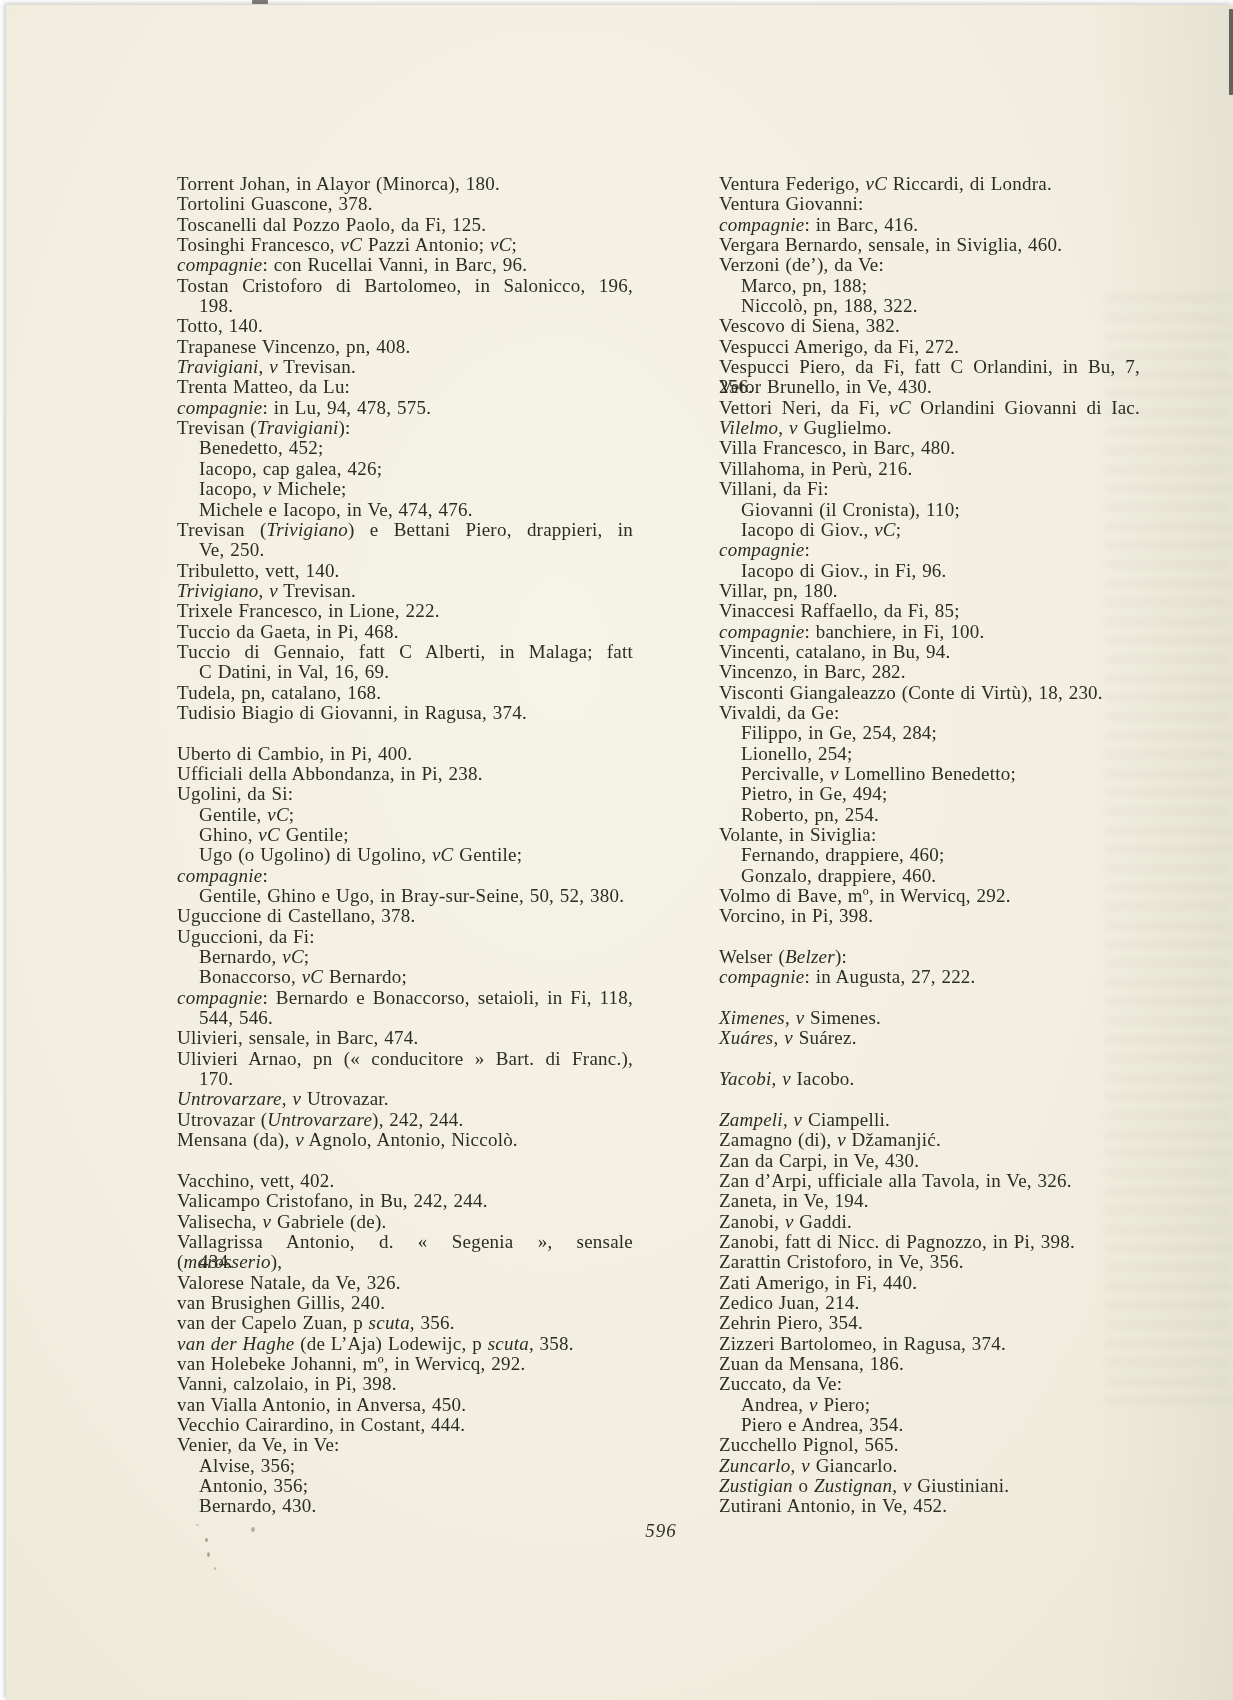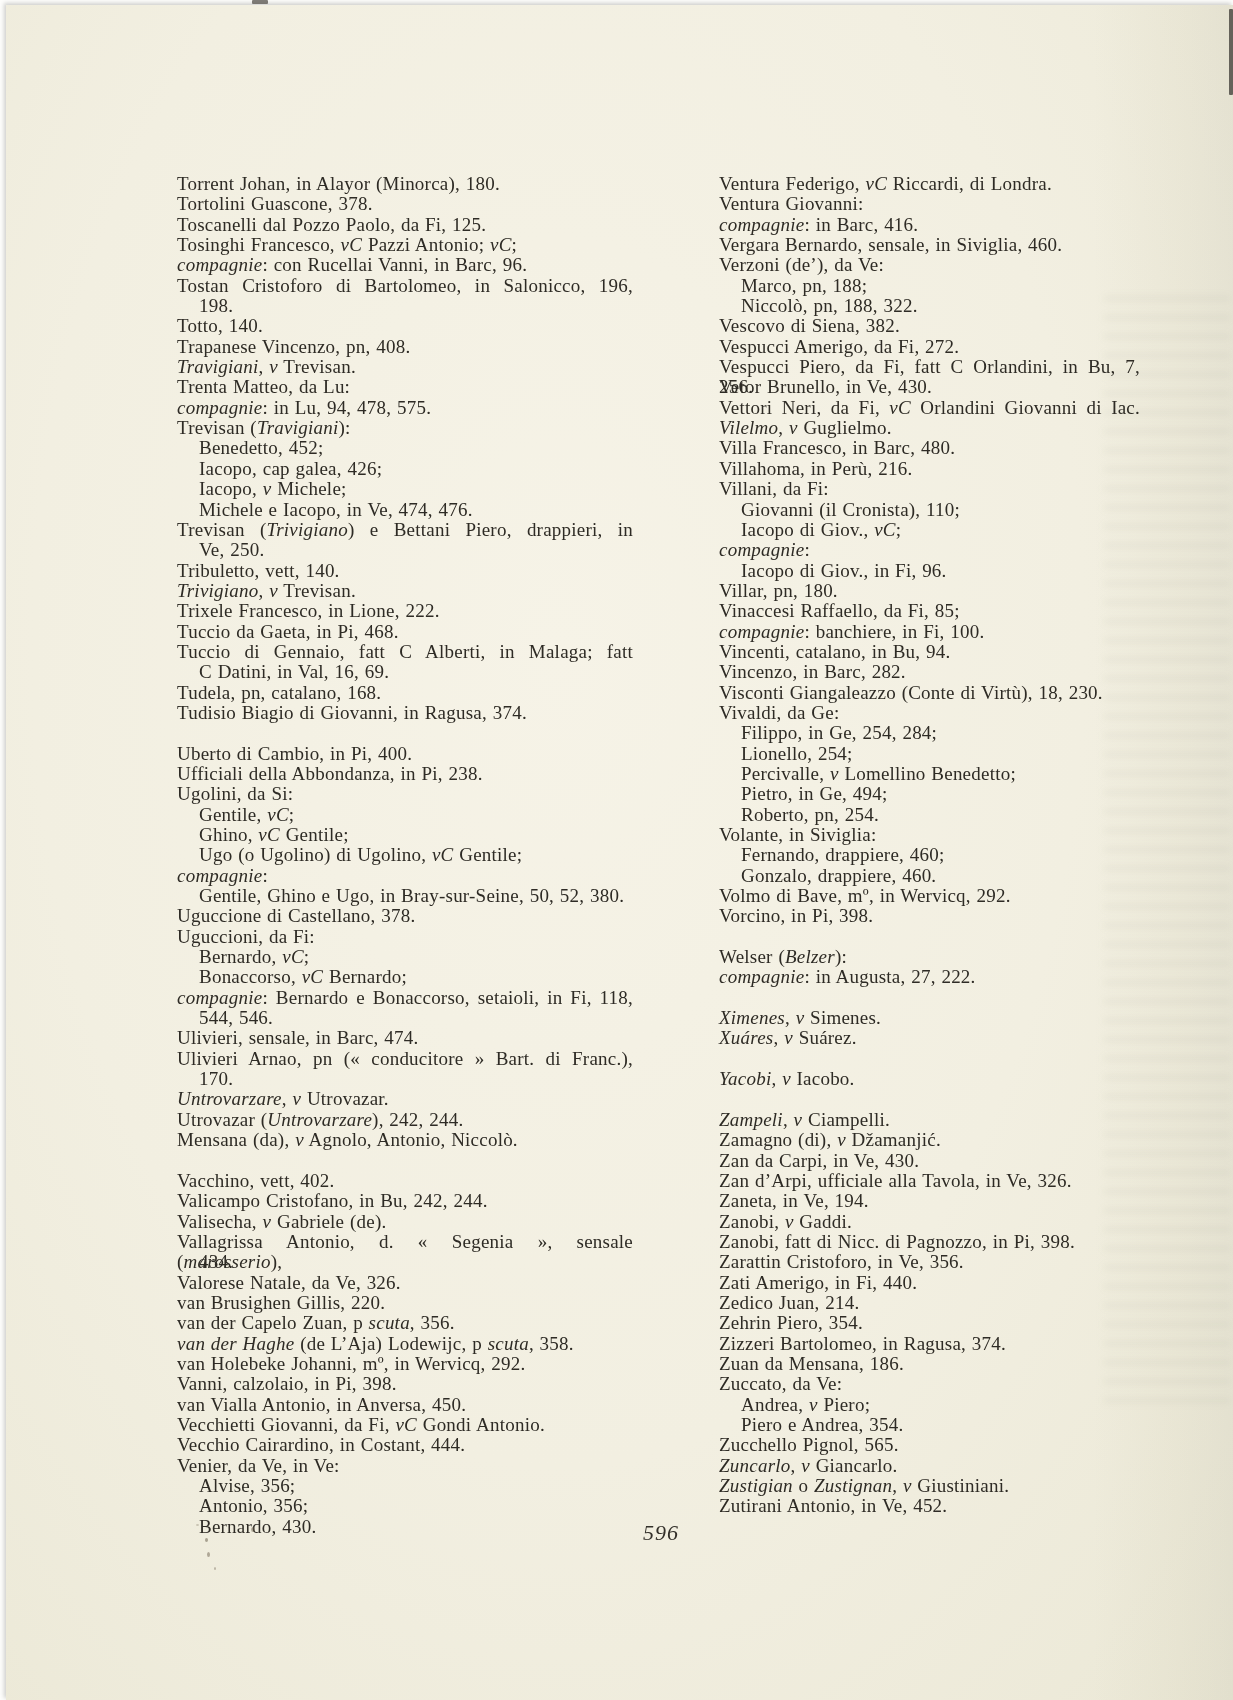--- a/index.html
+++ b/index.html
@@ -31,21 +31,21 @@
   .col-right{left:713px;top:130px;width:421px;}
   .ln{
     height:20.35px;line-height:20.35px;white-space:nowrap;
     word-spacing:0.04em;letter-spacing:0.012em;
   }
   .ln.ind{padding-left:22px;}
   .ln.just{white-space:normal;text-align:justify;text-align-last:justify;}
   .ln .it{font-style:italic;}
   .page-number{
     position:absolute;left:617px;top:1515px;width:76px;text-align:center;
-    font-style:italic;font-size:22px;color:#33302a;letter-spacing:1px;
+    font-style:italic;font-size:19px;color:#33302a;letter-spacing:1px;
   }
   .mark-top{
     position:absolute;left:252px;top:0;width:16px;height:4px;
     background:#55524c;opacity:.75;border-radius:1px;
   }
   .mark-right-line{
     position:absolute;right:0;top:9px;width:4px;height:86px;
     background:#45423c;opacity:.8;border-radius:1px;
   }
   .speck{position:absolute;background:#6d6250;border-radius:50%;}
@@ -111,27 +111,26 @@
       <div class="ln"><span class="it">Untrovarzare</span><span>, </span><span class="it">v</span><span> Utrovazar.</span></div>
       <div class="ln"><span>Utrovazar (</span><span class="it">Untrovarzare</span><span>), 242, 244.</span></div>
       <div class="ln"><span>Mensana (da), </span><span class="it">v</span><span> Agnolo, Antonio, Niccolò.</span></div>
       <div class="ln"></div>
       <div class="ln"><span>Vacchino, vett, 402.</span></div>
       <div class="ln"><span>Valicampo Cristofano, in Bu, 242, 244.</span></div>
       <div class="ln"><span>Valisecha, </span><span class="it">v</span><span> Gabriele (de).</span></div>
       <div class="ln just"><span>Vallagrissa Antonio, d. « Segenia », sensale (</span><span class="it">marosserio</span><span>),</span></div>
       <div class="ln ind"><span>434.</span></div>
       <div class="ln"><span>Valorese Natale, da Ve, 326.</span></div>
-      <div class="ln"><span>van Brusighen Gillis, 220.</span></div>
+      <div class="ln"><span>van Brusighen Gillis, 240.</span></div>
       <div class="ln"><span>van der Capelo Zuan, p </span><span class="it">scuta</span><span>, 356.</span></div>
       <div class="ln"><span class="it">van der Haghe</span><span> (de L’Aja) Lodewijc, p </span><span class="it">scuta</span><span>, 358.</span></div>
       <div class="ln"><span>van Holebeke Johanni, mº, in Wervicq, 292.</span></div>
       <div class="ln"><span>Vanni, calzolaio, in Pi, 398.</span></div>
       <div class="ln"><span>van Vialla Antonio, in Anversa, 450.</span></div>
-      <div class="ln"><span>Vecchietti Giovanni, da Fi, </span><span class="it">vC</span><span> Gondi Antonio.</span></div>
       <div class="ln"><span>Vecchio Cairardino, in Costant, 444.</span></div>
       <div class="ln"><span>Venier, da Ve, in Ve:</span></div>
       <div class="ln ind"><span>Alvise, 356;</span></div>
       <div class="ln ind"><span>Antonio, 356;</span></div>
       <div class="ln ind"><span>Bernardo, 430.</span></div>
     </div>
   <div class="col col-right" id="col-right">
       <div class="ln"><span>Ventura Federigo, </span><span class="it">vC</span><span> Riccardi, di Londra.</span></div>
       <div class="ln"><span>Ventura Giovanni:</span></div>
       <div class="ln"><span class="it">compagnie</span><span>: in Barc, 416.</span></div>

